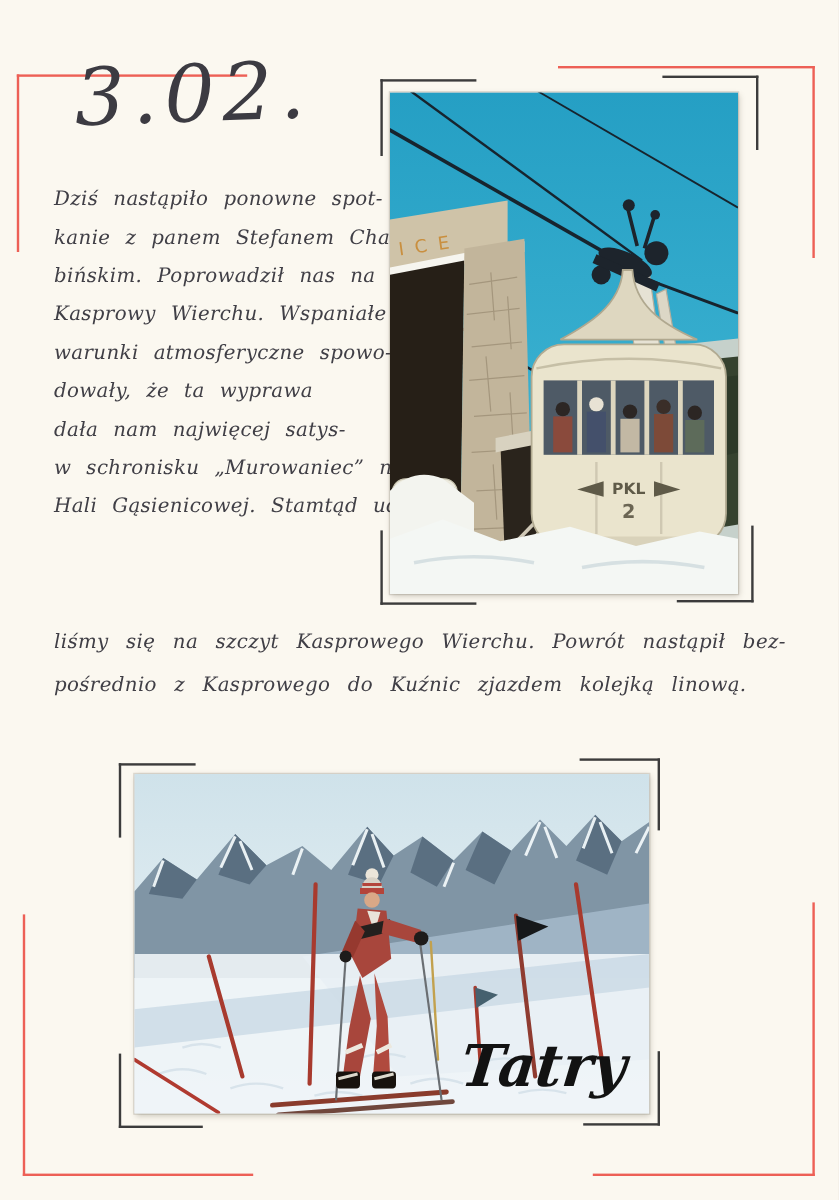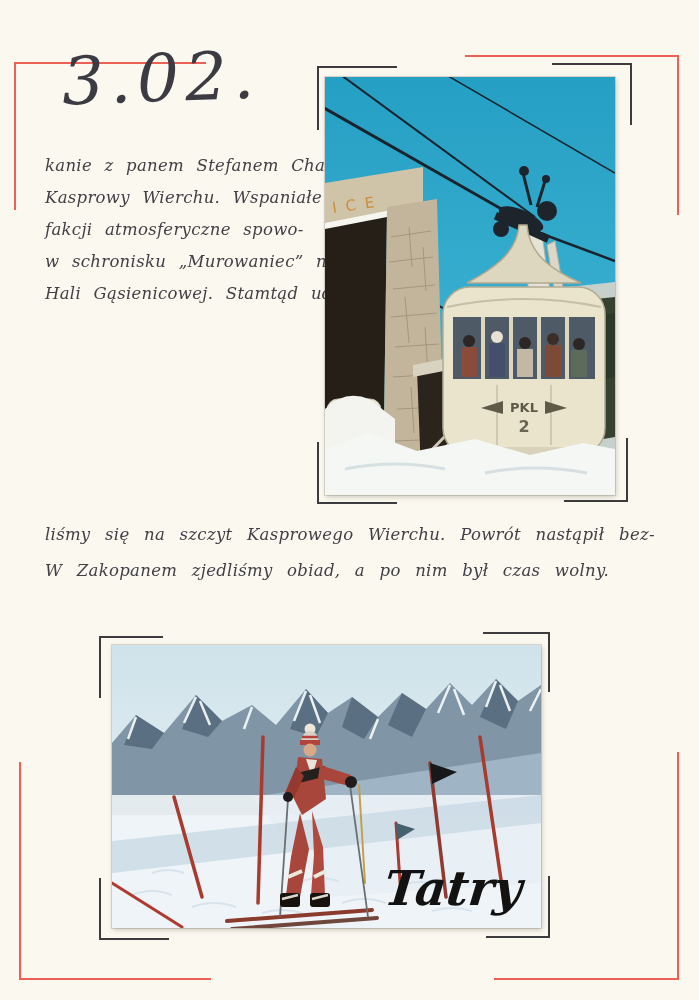--- a/index.html
+++ b/index.html
@@ -59,29 +59,33 @@
   <div class="rline" style="left:465px;top:55px;width:214px;height:2px;"></div>
   <div class="rline" style="left:677px;top:55px;width:2px;height:160px;"></div>
   <div class="rline" style="left:19px;top:762px;width:2px;height:218px;"></div>
   <div class="rline" style="left:19px;top:978px;width:192px;height:2px;"></div>
   <div class="rline" style="left:677px;top:752px;width:2px;height:228px;"></div>
   <div class="rline" style="left:494px;top:978px;width:185px;height:2px;"></div>
 
   <div class="date-heading">3.02.</div>
 
   <div class="journal-col hand">
+    <div class="jline">Dziś nastąpiło ponowne spot-</div>
     <div class="jline">kanie z panem Stefanem Chału-</div>
+    <div class="jline">bińskim. Poprowadził nas na</div>
     <div class="jline">Kasprowy Wierchu. Wspaniałe</div>
-    <div class="jline">fakcji atmosferyczne spowo-</div>
+    <div class="jline">warunki atmosferyczne spowo-</div>
+    <div class="jline">dowały, że ta wyprawa</div>
+    <div class="jline">dała nam najwięcej satys-</div>
     <div class="jline">w schronisku „Murowaniec” na</div>
     <div class="jline">Hali Gąsienicowej. Stamtąd uda-</div>
   </div>
   <div class="journal-wide hand">
     <div class="jline">liśmy się na szczyt Kasprowego Wierchu. Powrót nastąpił bez-</div>
-    <div class="jline">W Zakopanem zjedliśmy obiad, a po nim był czas wolny.</div>
+    <div class="jline">pośrednio z Kasprowego do Kuźnic zjazdem kolejką linową.</div>
   </div>
 
   <div class="bracket tl" style="left:317px;top:66px;width:78px;height:62px;"></div>
   <div class="bracket tr" style="left:552px;top:63px;width:78px;height:60px;"></div>
   <div class="bracket br" style="left:564px;top:438px;width:62px;height:62px;"></div>
   <div class="bracket bl" style="left:317px;top:442px;width:78px;height:60px;"></div>
 
   <div class="bracket tl" style="left:99px;top:636px;width:62px;height:60px;"></div>
   <div class="bracket tr" style="left:483px;top:632px;width:65px;height:58px;"></div>
   <div class="bracket br" style="left:486px;top:876px;width:62px;height:60px;"></div>

